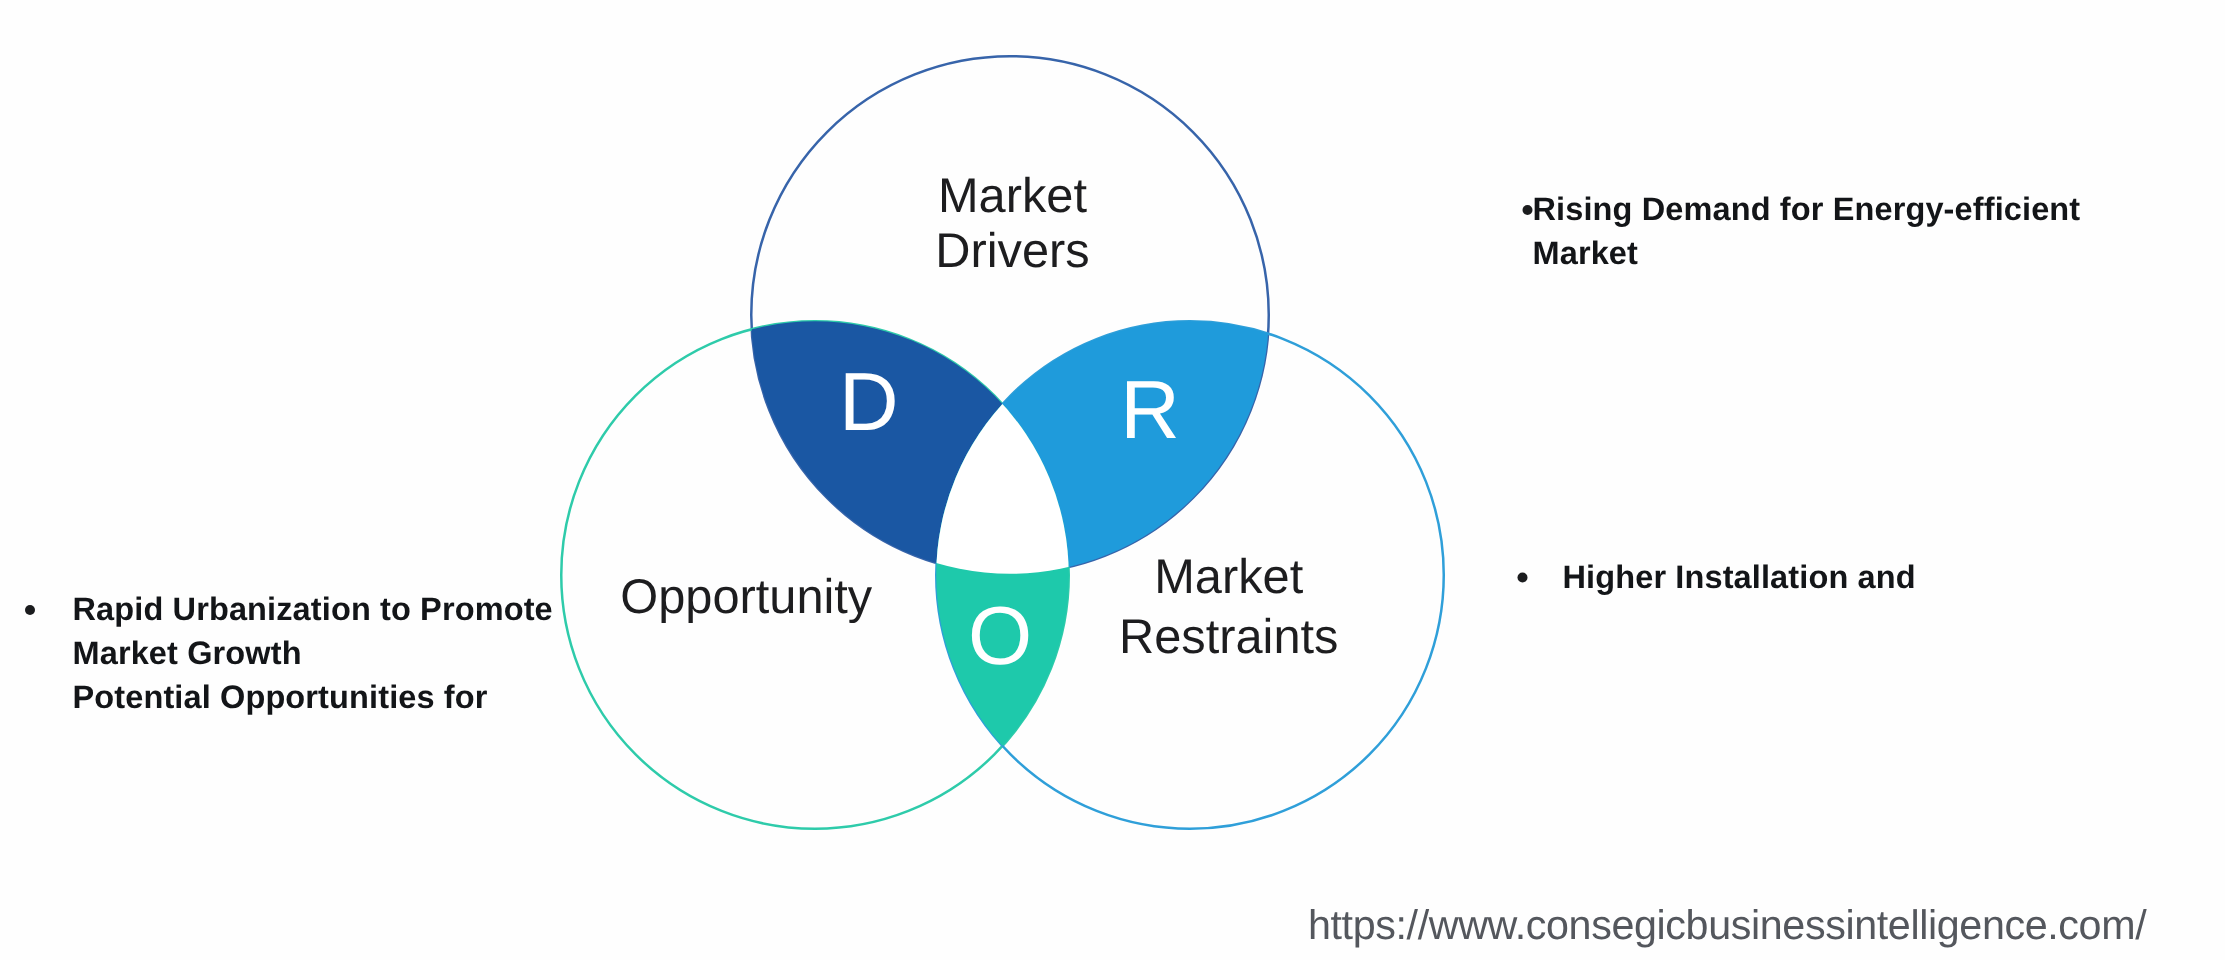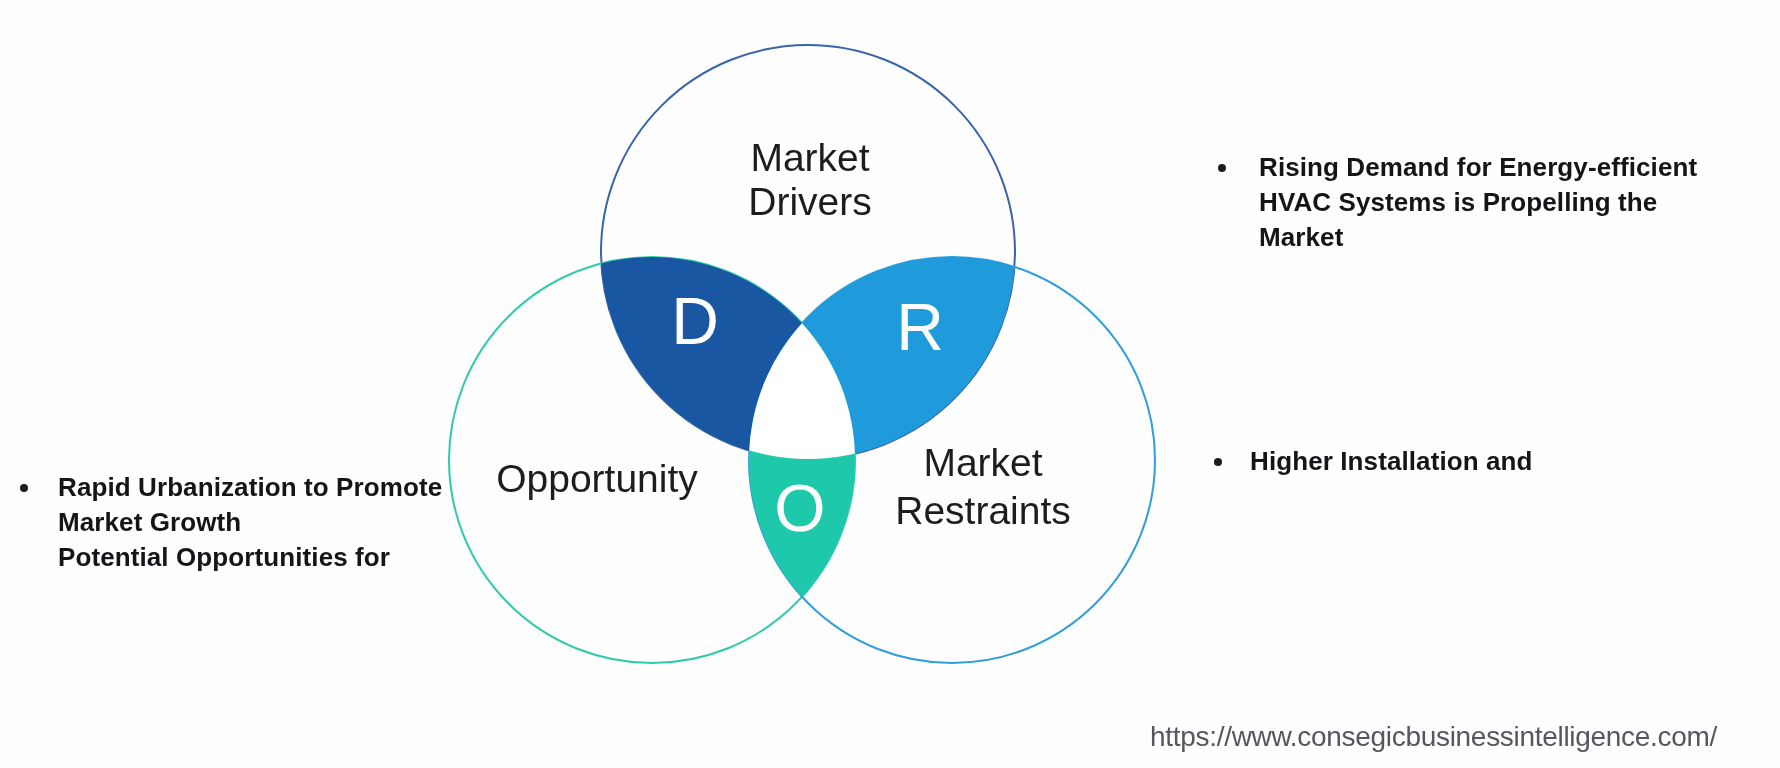--- a/index.html
+++ b/index.html
@@ -41,29 +41,29 @@
   .bullet .dot {
     flex:none;
     width:8px; height:8px;
     border-radius:50%;
     background:#1b1c1e;
     margin-top:14px;
   }
   .bullet-left { left:20px; top:470px; }
   .bullet-left .text { margin-left:30px; }
   .bullet-right-top { left:1218px; top:150px; }
-  .bullet-right-top .text { margin-left:33px; }
+  .bullet-right-top .text { }
   .bullet-right-bottom { left:1214px; top:444px; }
   .bullet-right-bottom .text { margin-left:28px; }
 
   .site-url {
     position:absolute;
     right:63px;
     top:721px;
-    font-size:28px;
+    font-size:33px;
     font-weight:400;
     letter-spacing:-0.3px;
     color:#54575d;
     white-space:nowrap;
   }
 </style>
 </head>
 <body>
 
 <div class="stage">
@@ -119,21 +119,20 @@
       <div>Rapid Urbanization to Promote</div>
       <div>Market Growth</div>
       <div>Potential Opportunities for</div>
     </div>
   </div>
 
   <div class="bullet bullet-right-top">
     <span class="dot"></span>
     <div class="text">
       <div>Rising Demand for Energy-efficient</div>
-      <div>HVAC Systems is Propelling the</div>
       <div>Market</div>
     </div>
   </div>
 
   <div class="bullet bullet-right-bottom">
     <span class="dot"></span>
     <div class="text">
       <div>Higher Installation and</div>
     </div>
   </div>

